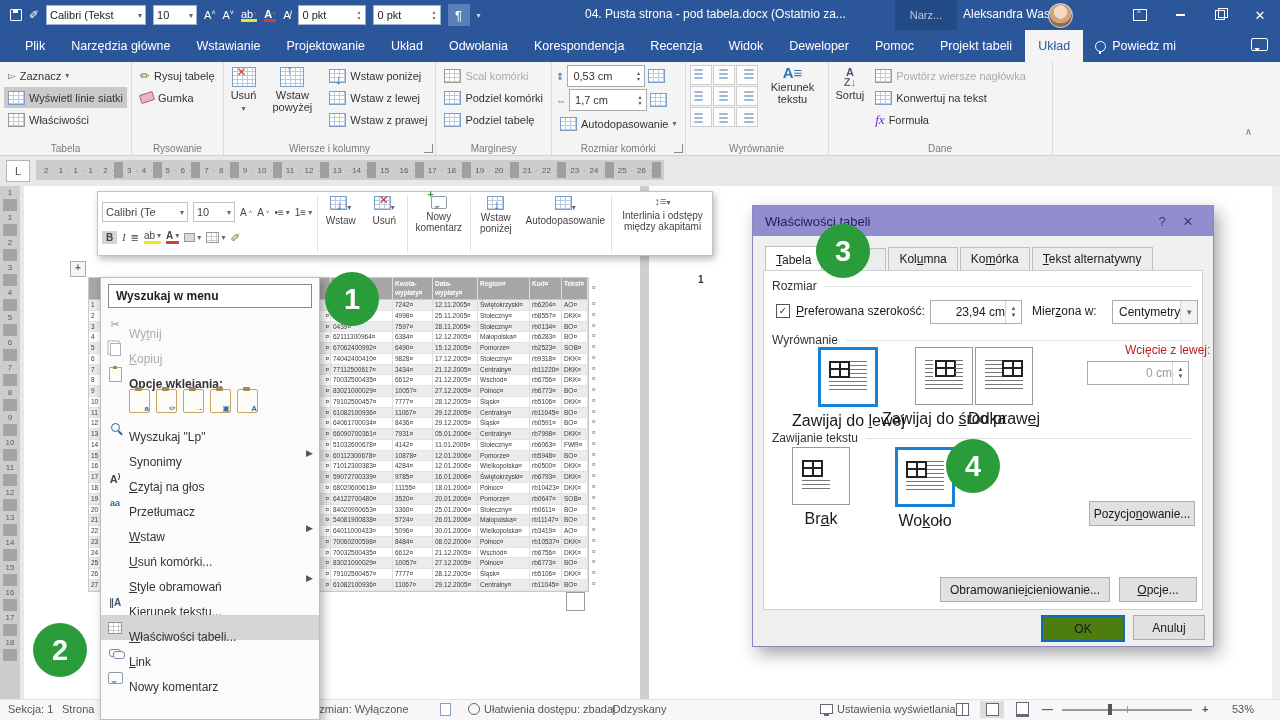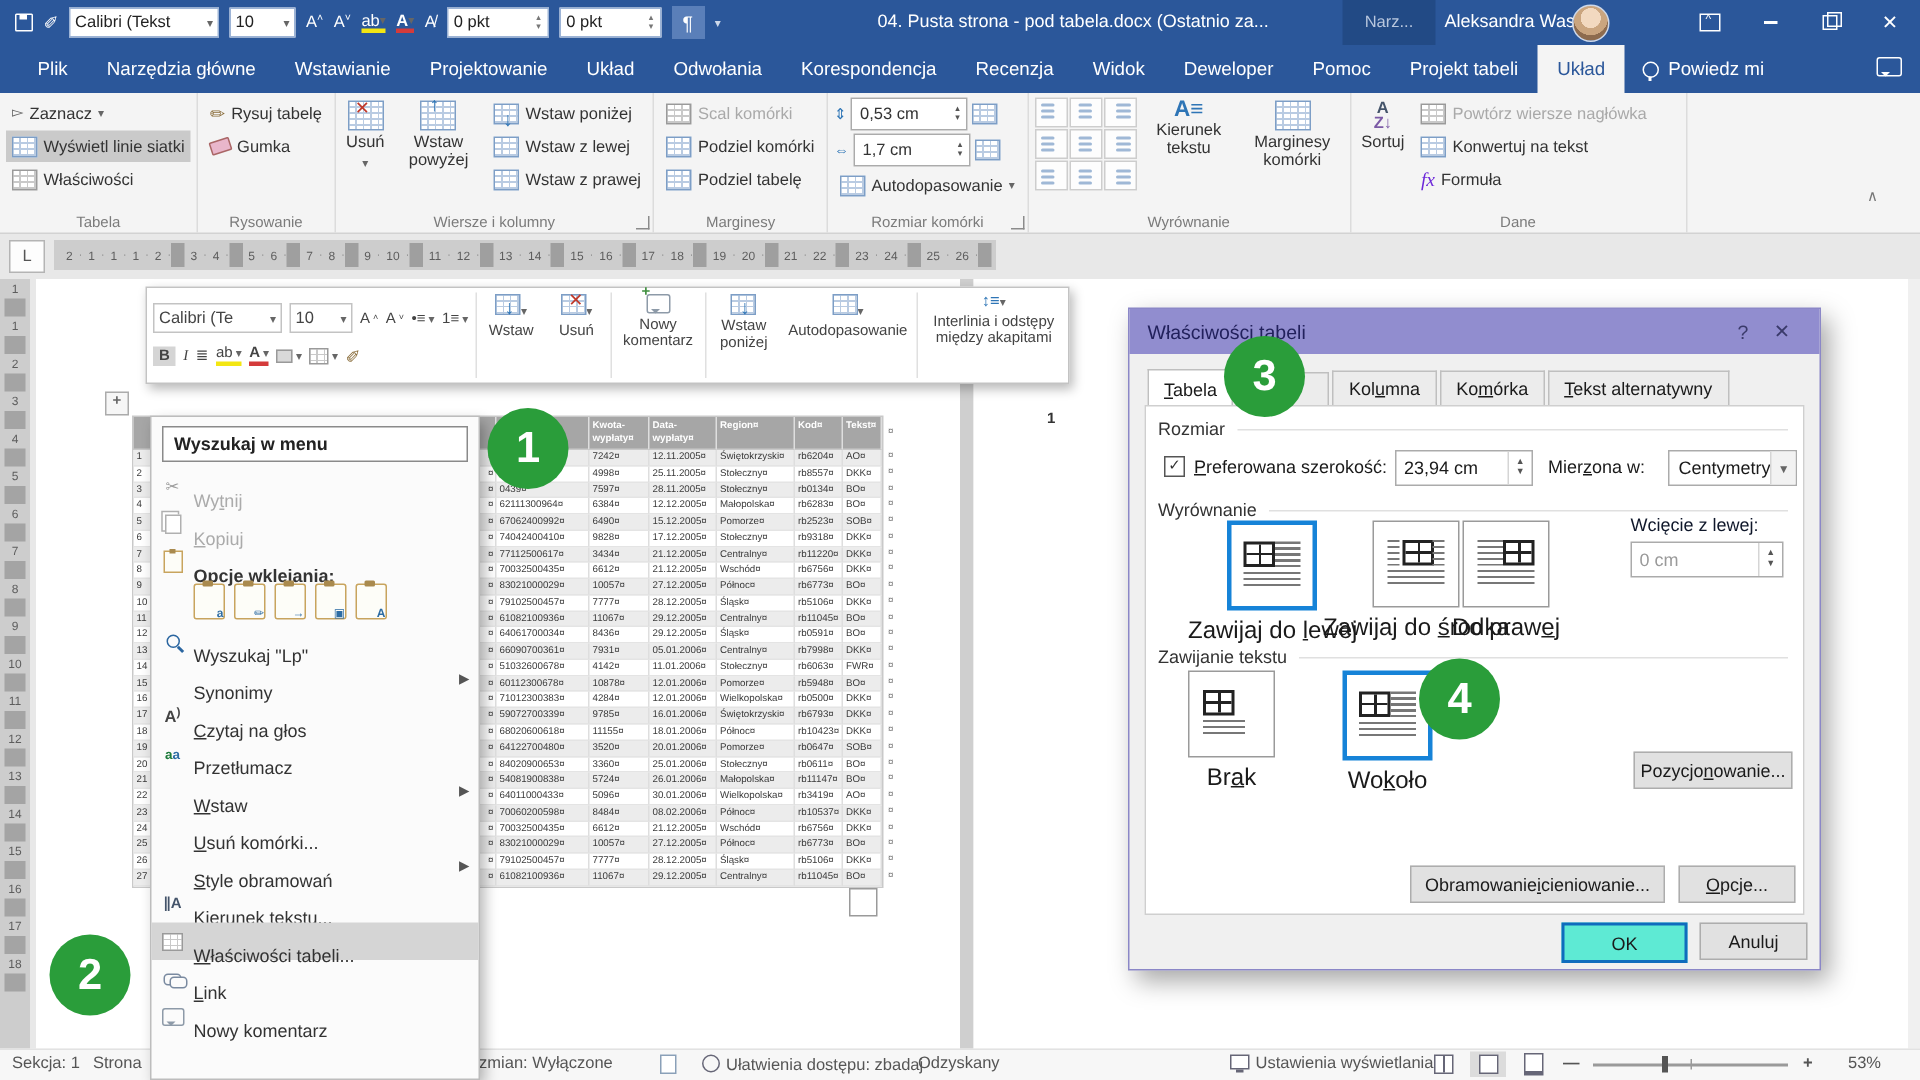--- a/index.html
+++ b/index.html
@@ -193,23 +193,23 @@
   .dtab.active{background:#fff;position:relative;top:1px;padding-top:6px;}
   .dtab.blank{width:40px;height:13px;}
   .dtab u{text-decoration:underline;}
   .dpanel{position:absolute;left:10px;right:10px;top:64px;height:338px;background:#fff;border:1px solid #cfcfcf;}
   .grp{position:absolute;display:flex;align-items:center;gap:8px;left:8px;right:10px;color:#333;}
   .grp::after{content:"";flex:1;border-top:1px solid #e0e0e0;}
   .dcheck{position:absolute;width:12px;height:12px;border:1px solid #555;background:#fff;font-size:10px;
     line-height:11px;text-align:center;color:#333;}
   .dlabel{position:absolute;white-space:nowrap;}
   .dlabel u{text-decoration:underline;}
-  .dlabel.dis{color:#0f172a;}
+  .dlabel.dis{color:#b91c1c;margin-left:38px;}
   .dspin{position:absolute;height:22px;border:1px solid #ababab;background:#fff;display:flex;align-items:center;}
-  .dspin .v{flex:1;padding-left:5px;}
+  .dspin .v{flex:1;padding-left:5px;text-align:right;}
   .dspin .st{width:15px;height:100%;border-left:1px solid #d5d5d5;display:flex;flex-direction:column;
     align-items:center;justify-content:center;font-size:6px;color:#555;line-height:7px;}
   .dspin.dis .v{color:#9a9a9a;}
   .dcombo{position:absolute;height:22px;border:1px solid #ababab;background:#fff;display:flex;align-items:center;}
   .dcombo .v{flex:1;padding-left:6px;}
   .dcombo .st{width:19px;height:100%;background:#f2f2f2;border-left:1px solid #d5d5d5;display:flex;
     align-items:center;justify-content:center;color:#666;font-size:8px;}
   .optwrap{position:absolute;display:flex;flex-direction:column;align-items:center;gap:5px;}
   .optbox{width:56px;height:56px;background:#fff;border:1px solid #9a9a9a;display:flex;align-items:center;
     justify-content:center;}
@@ -217,21 +217,21 @@
   .optlabel{font-size:16px;white-space:nowrap;}
   .optlabel u{text-decoration:underline;}
   .wrapico{width:38px;height:32px;position:relative;}
   .wg{position:absolute;width:17px;height:13px;border:2px solid #222;
     background:linear-gradient(to right,transparent 0 48%,#222 48% 58%,transparent 58%),
                linear-gradient(to bottom,transparent 0 42%,#222 42% 56%,transparent 56%);}
   .wl{position:absolute;background:repeating-linear-gradient(to bottom,#777 0 1.5px,transparent 1.5px 4px);}
   .dbtn{position:absolute;background:#e1e1e1;border:1px solid #adadad;font-size:12px;display:flex;
     align-items:center;justify-content:center;white-space:nowrap;}
   .dbtn u{text-decoration:underline;}
-  .dbtn.default{border:2px solid #0f6cbd;background:#5eead4;}
+  .dbtn.default{border:2px solid #0f6cbd;background:#4d7c0f;}
 
   
   .callout{position:absolute;width:54px;height:54px;border-radius:50%;background:var(--callout);color:#fff;
     font-size:29px;font-weight:bold;display:flex;align-items:center;justify-content:center;z-index:60;}
 
   
   .status{position:absolute;left:0;right:0;bottom:0;height:20px;background:#f7f7f7;border-top:1px solid #e2e2e2;
     font-size:11px;color:#555;z-index:30;}
   .st-item{position:absolute;top:3px;white-space:nowrap;}
   .ic-doc{display:inline-block;width:9px;height:11px;border:1px solid #8aa0b8;background:#fff;vertical-align:-2px;}
@@ -481,24 +481,20 @@
           </span>
         <span class="alico b r">
             <i></i>
             <i></i>
             <i></i>
           </span>
       </div>
       <div class="bbtn" style="width:56px">
         <span style="font-size:15px;font-weight:bold;color:#2e75b6">A≡</span>
         <span>Kierunek tekstu</span>
-      </div>
-      <div class="bbtn" style="width:62px">
-        <span class="mtbl big"></span>
-        <span>Marginesy komórki</span>
       </div>
       <div class="caption">Wyrównanie</div>
     </div>
 
     <div class="rgroup" style="width:215px">
       <div class="bbtn">
         <span class="azicon">
             <span class="a">A</span>
             <span class="z">Z↓</span>
           </span>

